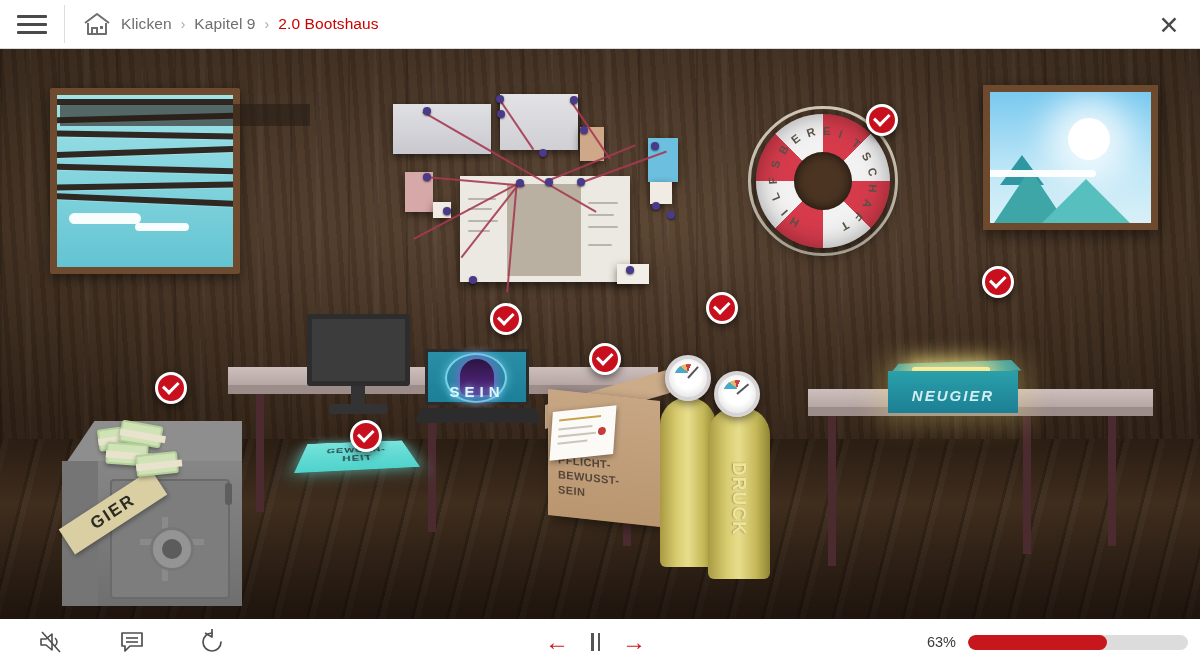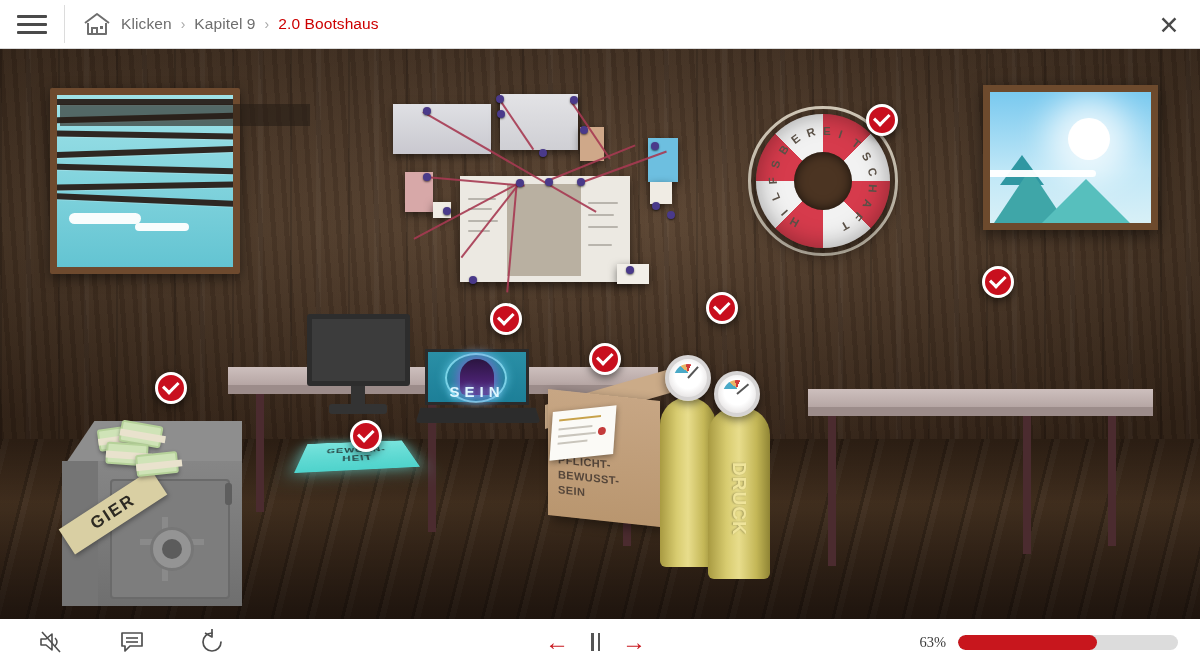--- a/index.html
+++ b/index.html
@@ -243,21 +243,21 @@
   
   #footer { position:absolute; left:0; top:619px; width:1200px; height:46px;
     background:#fff; display:flex; align-items:center; }
   #footer .ic { width:46px; height:40px; display:flex; align-items:center; justify-content:center;
     cursor:pointer; color:#4f4f4f; }
   #f-left { display:flex; align-items:center; gap:35px; padding-left:28px; }
   #f-center { position:absolute; left:545px; display:flex; align-items:center; gap:22px; }
   #f-center .nav { font-size:24px; color:#c8161d; cursor:pointer; line-height:1; }
   #f-center .pause { display:flex; gap:4px; cursor:pointer; }
   #f-center .pause i { display:block; width:2.5px; height:18px; background:#555; }
-  #f-right { position:absolute; right:22px; display:flex; align-items:center; gap:12px;font-family:Liberation Serif, serif; }
+  #f-right { position:absolute; right:12px; display:flex; align-items:center; gap:12px; }
   #pct { font-size:14.5px; color:#3a3a3a; }
   #bar { width:220px; height:15px; border-radius:9px; background:#dcdcdc; overflow:hidden; }
   #bar-fill { height:100%; border-radius:9px; background:#c8161d; }
 </style>
 </head>
 <body>
 
 <div id="app">
 
   <div id="header">
@@ -467,20 +467,26 @@
         <div class="ndl" style="transform:rotate(50deg);"></div>
     </div>
 
     <div id="table-right">
       <div class="tbl-top"></div>
         <div class="tbl-edge"></div>
       <div class="tbl-leg" style="left:20px;top:27px;height:150px;"></div>
       <div class="tbl-leg" style="left:215px;top:27px;height:138px;"></div>
       <div class="tbl-leg" style="left:300px;top:27px;height:130px;"></div>
     </div>
+    <div id="box-neugier">
+      <div class="lid"></div>
+      <div class="gold"></div>
+      <div class="body"></div>
+      <div class="word">NEUGIER</div>
+    </div>
 
     <div class="hotspot" style="left:155px;top:323px;"></div>
     <div class="hotspot" style="left:350px;top:371px;"></div>
     <div class="hotspot" style="left:490px;top:254px;"></div>
     <div class="hotspot" style="left:589px;top:294px;"></div>
     <div class="hotspot" style="left:706px;top:243px;"></div>
     <div class="hotspot" style="left:866px;top:55px;"></div>
     <div class="hotspot" style="left:982px;top:217px;"></div>
 
   </div>

